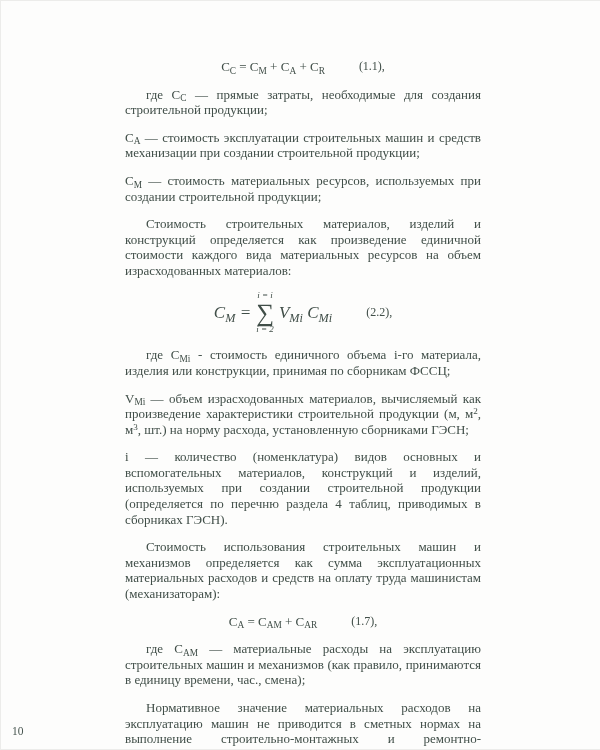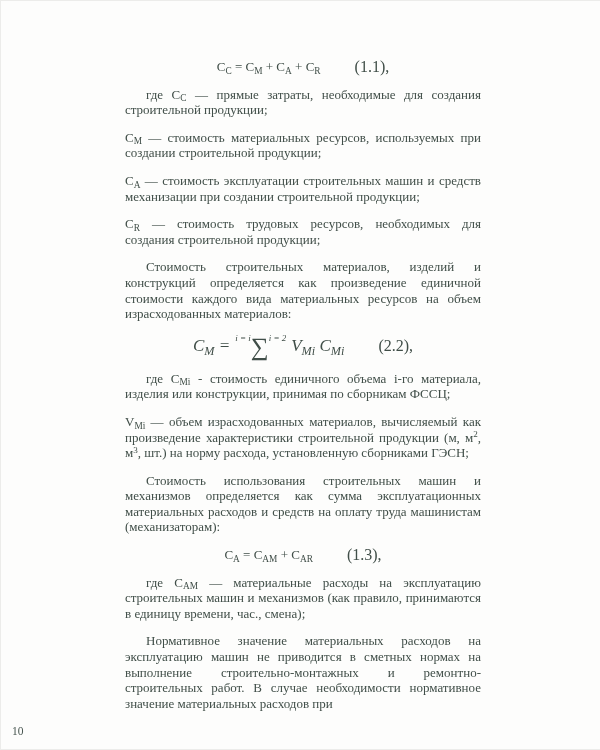--- a/index.html
+++ b/index.html
@@ -44,33 +44,34 @@
     justify-content: center;
     align-items: center;
     text-align: center;
     text-indent: 0;
     margin: 5px 0 7px 0;
   }
   .formula-row .f-body { white-space: nowrap; }
   .formula-row .f-tag {
     margin-left: 34px;
     font-style: normal;
-    font-size: 16px;
+    font-size: 12px;
     white-space: nowrap;
   }
   .formula-big {
     margin: 9px 0 10px 0;
     font-size: 17px;
     font-style: italic;
   }
   .formula-big .f-lhs,
   .formula-big .f-rhs { white-space: nowrap; font-style: italic; }
   .sigma-stack {
     display: inline-flex;
-    align-items: flex-start;
+    flex-direction: column;
+    align-items: center;
     margin: 0 5px;
     line-height: 1;
   }
   .sigma-limit {
     font-size: 9px;
     font-style: italic;
     line-height: 1.1;
     white-space: nowrap;
   }
   .sigma-sym {
@@ -91,38 +92,38 @@
 </head>
 <body>
 
 <div class="page">
   <div class="text-block">
       <div class="formula-row">
         <span class="f-body">C<sub>C</sub> = C<sub>M</sub> + C<sub>A</sub> + C<sub>R</sub></span>
         <span class="f-tag">(1.1),</span>
       </div>
       <p class="para indent">где C<sub>C</sub> — прямые затраты, необходимые для создания строительной продукции;</p>
+      <p class="para">C<sub>A</sub> — стоимость эксплуатации строительных машин и средств механизации при создании строительной продукции;</p>
       <p class="para">C<sub>M</sub> — стоимость материальных ресурсов, используемых при создании строительной продукции;</p>
-      <p class="para">C<sub>A</sub> — стоимость эксплуатации строительных машин и средств механизации при создании строительной продукции;</p>
-      <p class="para">C<sub>R</sub> — стоимость трудовых ресурсов, необходимых для создания строительной продукции;</p>
       <p class="para indent">Стоимость строительных материалов, изделий и конструкций определяется как произведение единичной стоимости каждого вида материальных ресурсов на объем израсходованных материалов:</p>
       <div class="formula-row formula-big">
         <span class="f-lhs">C<sub>M</sub> =</span>
         <span class="sigma-stack">
           <span class="sigma-limit">i = i</span>
           <span class="sigma-sym">∑</span>
           <span class="sigma-limit">i = 2</span>
         </span>
         <span class="f-rhs">V<sub>Mi</sub> C<sub>Mi</sub></span>
         <span class="f-tag">(2.2),</span>
       </div>
       <p class="para indent">где C<sub>Mi</sub> - стоимость единичного объема i-го материала, изделия или конструкции, принимая по сборникам ФССЦ;</p>
       <p class="para">V<sub>Mi</sub> — объем израсходованных материалов, вычисляемый как произведение характеристики строительной продукции (м, м<sup>2</sup>, м<sup>3</sup>, шт.) на норму расхода, установленную сборниками ГЭСН;</p>
+      <p class="para">i — количество (номенклатура) видов основных и вспомогательных материалов, конструкций и изделий, используемых при создании строительной продукции (определяется по перечню раздела 4 таблиц, приводимых в сборниках ГЭСН).</p>
       <p class="para indent">Стоимость использования строительных машин и механизмов определяется как сумма эксплуатационных материальных расходов и средств на оплату труда машинистам (механизаторам):</p>
       <div class="formula-row">
         <span class="f-body">C<sub>A</sub> = C<sub>AM</sub> + C<sub>AR</sub></span>
-        <span class="f-tag">(1.3),</span>
+        <span class="f-tag">(1.7),</span>
       </div>
       <p class="para indent">где C<sub>AM</sub> — материальные расходы на эксплуатацию строительных машин и механизмов (как правило, принимаются в единицу времени, час., смена);</p>
       <p class="para indent">Нормативное значение материальных расходов на эксплуатацию машин не приводится в сметных нормах на выполнение строительно-монтажных и ремонтно-строительных работ. В случае необходимости нормативное значение материальных расходов при</p>
     </div>
   <div class="page-footer">10</div>
 </div>
 
 </body></html>

